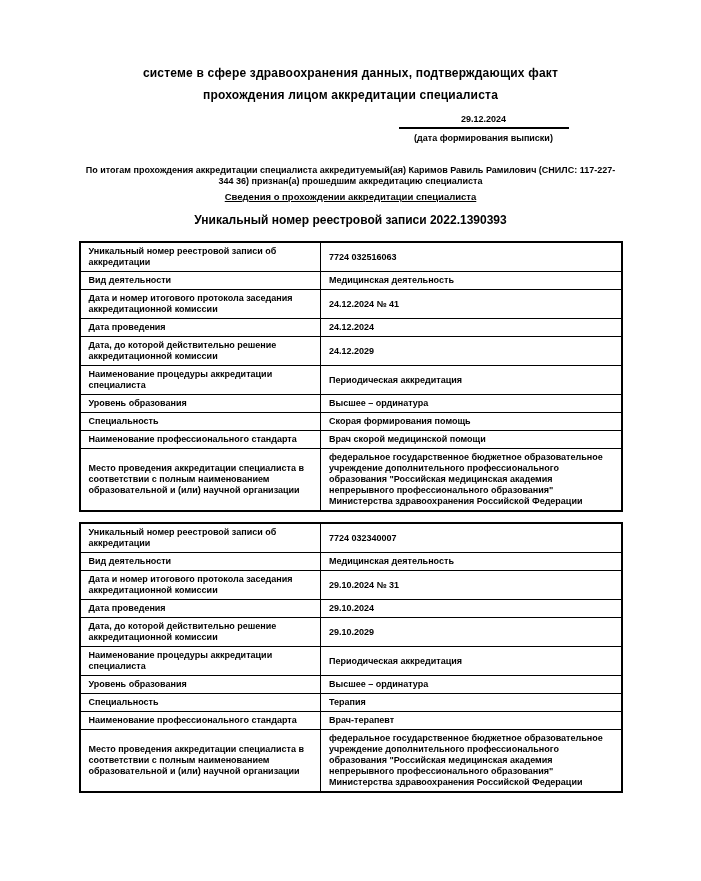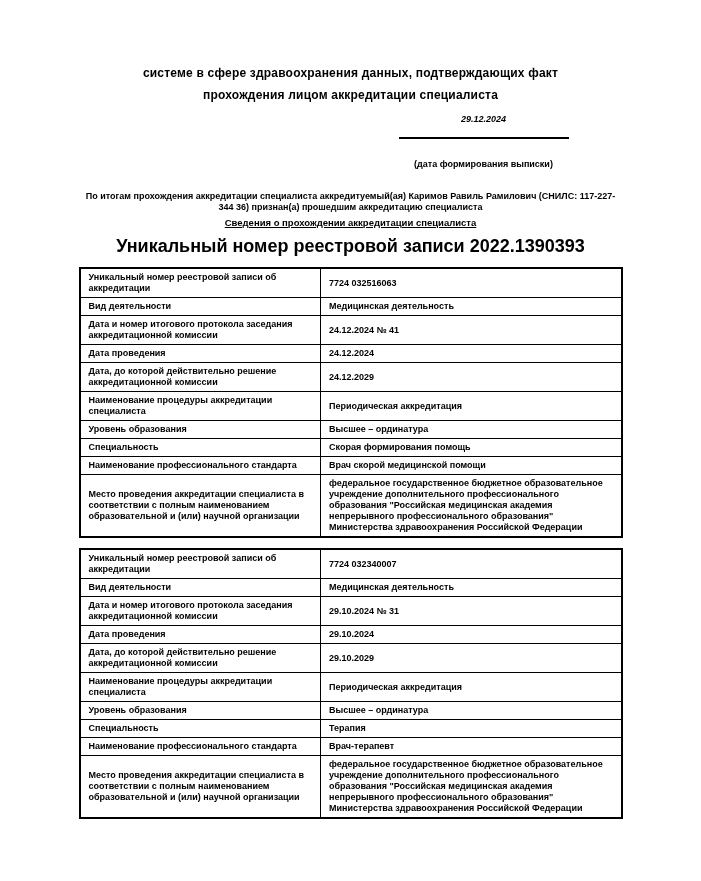--- a/index.html
+++ b/index.html
@@ -25,44 +25,43 @@
   .date-block {
     width: 198px;
     margin: 8px 40px 0 auto;
     text-align: center;
     font-size: 9px;
     line-height: 11px;
   }
   .date-value {
     display: block;
     margin: 0 14px;
-    padding-bottom: 12px;
+    padding-bottom: 2px;
     border-bottom: 2px solid #000;
-    font-style: italic;
   }
-  .date-caption { display: block; padding-top: 20px; }
+  .date-caption { display: block; padding-top: 4px; }
 
   .intro {
     margin-top: 21px;
     font-size: 9px;
     line-height: 11px;
     text-align: center;
   }
 
   .section-heading {
     margin-top: 4px;
     font-size: 9.5px;
     line-height: 12px;
     text-align: center;
     text-decoration: underline;
   }
 
   .registry-heading {
     margin-top: 10px;
-    font-size: 18px;
+    font-size: 12px;
     line-height: 15px;
     text-align: center;
   }
 
   table.info-table {
     width: 100%;
     margin-top: 13px;
     border-collapse: collapse;
     table-layout: fixed;
     border: 2px solid #000;

